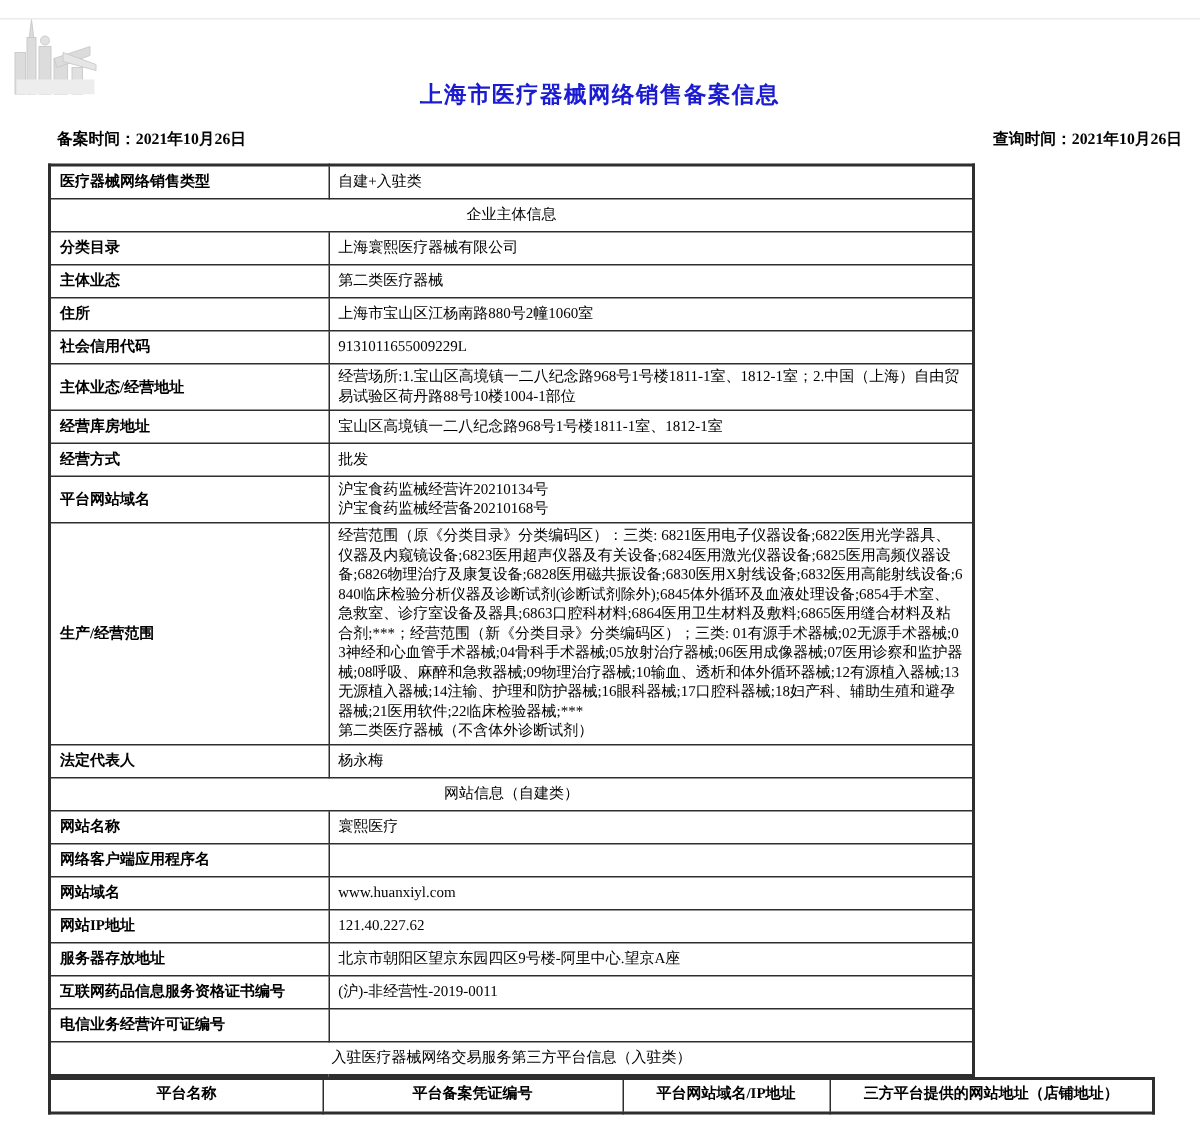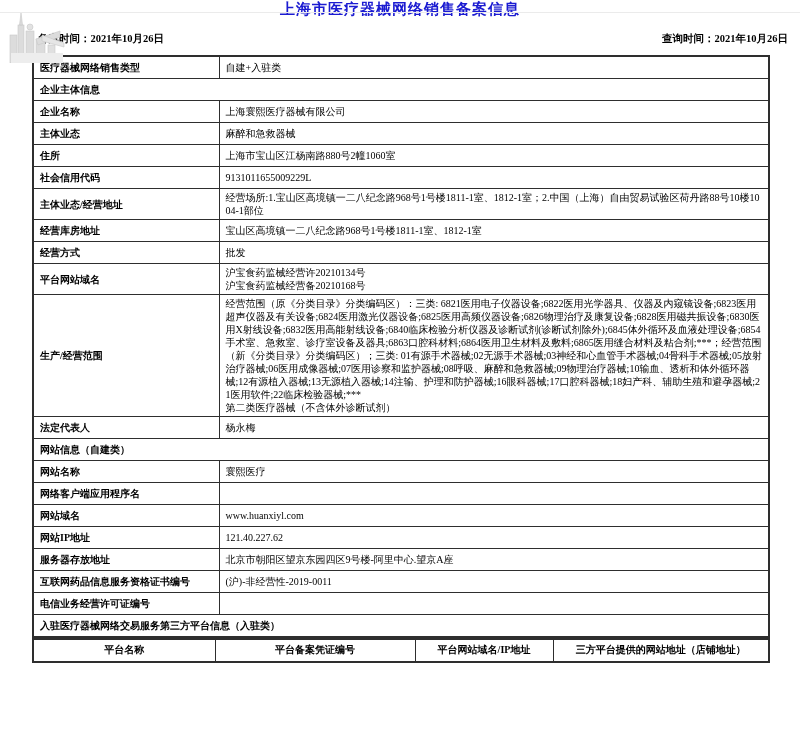--- a/index.html
+++ b/index.html
@@ -3,38 +3,38 @@
 <meta charset="utf-8">
 <style>
   html,body{margin:0;padding:0;}
   body{
     width:800px;height:750px;background:#ffffff;position:relative;overflow:hidden;
     font-family:"Liberation Serif","DejaVu Serif",serif;color:#000;
   }
   .top-hairline{position:absolute;top:12px;left:0;width:800px;height:1px;background:#ebebeb;}
   .skyline{position:absolute;left:8px;top:13px;width:58px;height:50px;}
   .page-title{
-    text-align:center;font-size:15px;font-weight:bold;letter-spacing:1px;
+    text-align:center;padding-top:54px;font-size:15px;font-weight:bold;letter-spacing:1px;
     font-family:"Liberation Sans","DejaVu Sans",sans-serif;
   }
   .meta-row{
     display:flex;justify-content:space-between;
     margin:13px 12px 0 38px;font-size:10.5px;font-weight:bold;
   }
   table.info{
-    border-collapse:collapse;margin:9px 0 0 32px;width:738px;
+    border-collapse:collapse;margin:9px 0 0 32px;width:618px;
     table-layout:fixed;
   }
   table.info td{
     border:1px solid #2e2e2e;padding:2px 6px;font-size:10px;line-height:1.3;
     vertical-align:middle;height:17px;word-break:break-all;white-space:pre-line;
   }
   table.info{border:2px solid #2e2e2e;}
   td.label-cell{font-weight:bold;width:186px;white-space:normal;}
-  td.section-cell{text-align:left;font-weight:bold;}
+  td.section-cell{text-align:center;font-weight:normal;}
   td.scope-cell{font-size:9px;line-height:1.22;padding:3px 6px;}
   table.platform{
     border-collapse:collapse;margin:0 0 0 32px;width:738px;table-layout:fixed;
     border:2px solid #2e2e2e;
   }
   table.platform td{
     border:1px solid #2e2e2e;padding:2px 5px;font-size:10px;line-height:1.25;
     text-align:center;vertical-align:middle;height:17px;word-break:break-all;
   }
   table.platform .p-head{font-weight:bold;}
@@ -73,26 +73,26 @@
     </colgroup>
   <tbody>
       <tr>
         <td class="label-cell">医疗器械网络销售类型</td>
         <td class="value-cell">自建+入驻类</td>
       </tr>
       <tr>
         <td colspan="2" class="section-cell">企业主体信息</td>
       </tr>
       <tr>
-        <td class="label-cell">企业名称</td>
+        <td class="label-cell">分类目录</td>
         <td class="value-cell">上海寰熙医疗器械有限公司</td>
       </tr>
       <tr>
         <td class="label-cell">主体业态</td>
-        <td class="value-cell">麻醉和急救器械</td>
+        <td class="value-cell">第二类医疗器械</td>
       </tr>
       <tr>
         <td class="label-cell">住所</td>
         <td class="value-cell">上海市宝山区江杨南路880号2幢1060室</td>
       </tr>
       <tr>
         <td class="label-cell">社会信用代码</td>
         <td class="value-cell">9131011655009229L</td>
       </tr>
       <tr>

